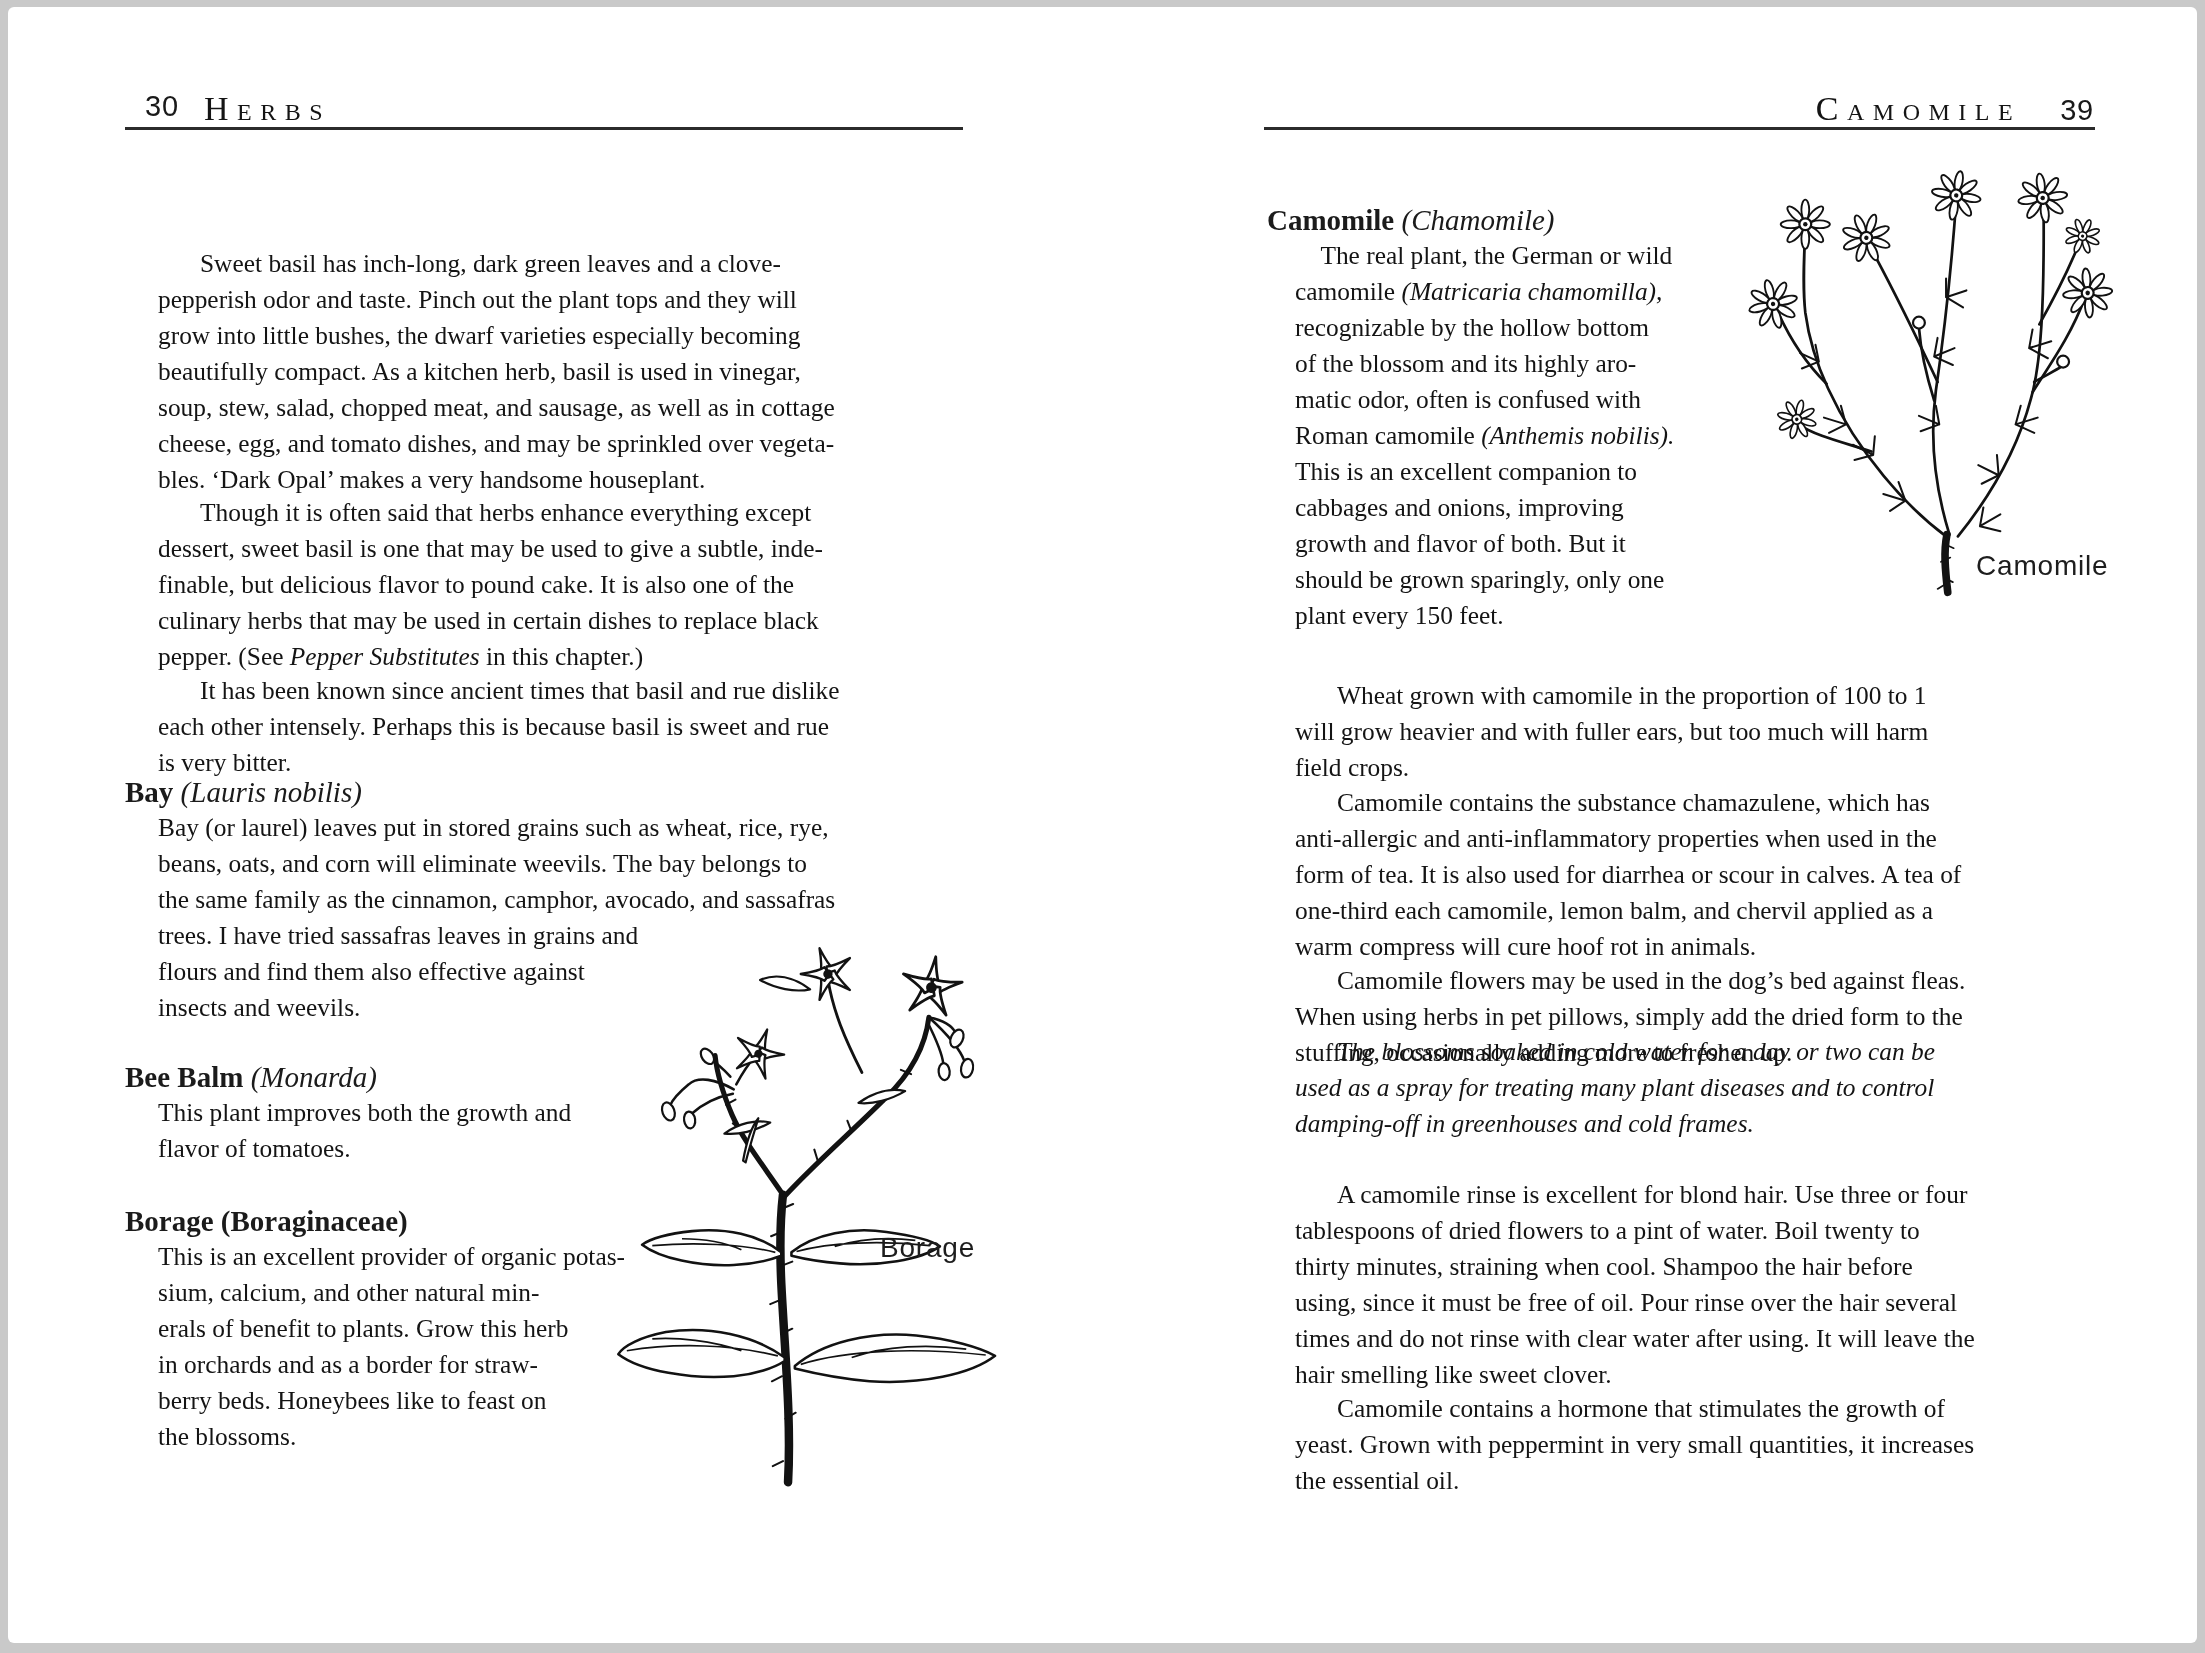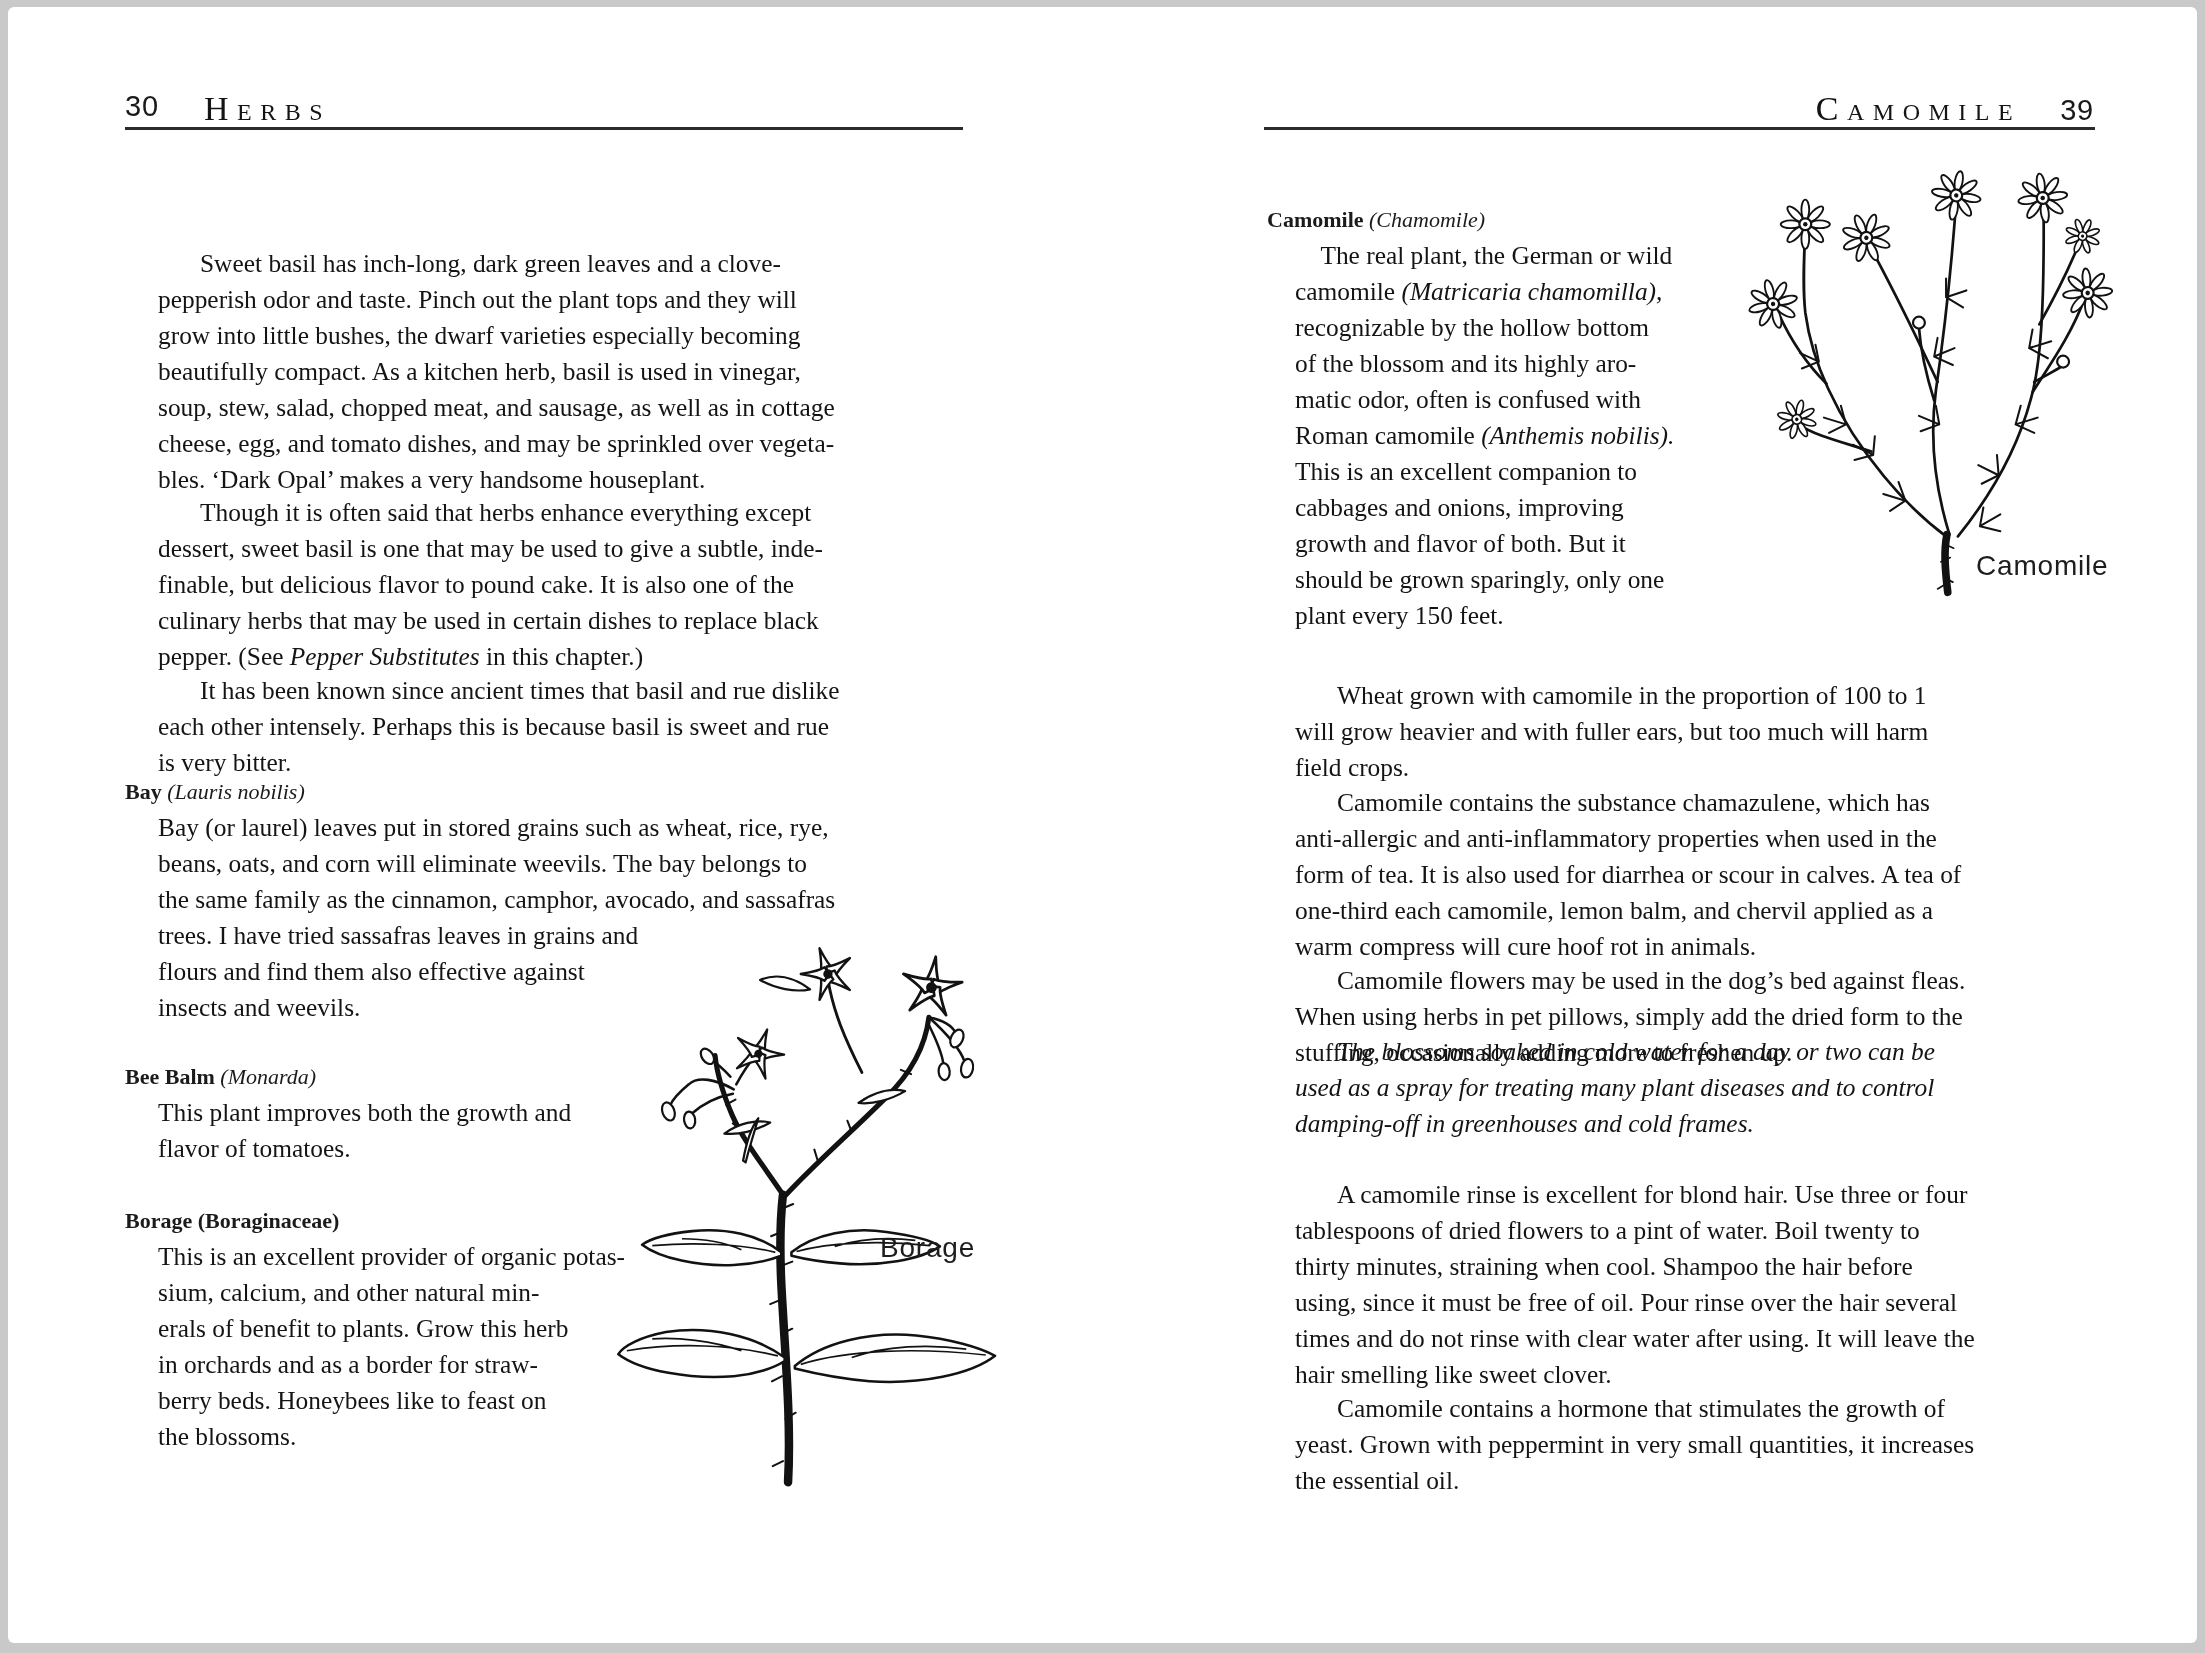--- a/index.html
+++ b/index.html
@@ -13,36 +13,36 @@
   }
   .sheet {
     position:absolute; left:7.6px; top:6.8px; right:7.6px; bottom:11px;
     background:#ffffff; border-radius:6px;
   }
   .abs { position:absolute; }
 
   
   .pagenum {
     font-family:"Liberation Sans","DejaVu Sans",sans-serif;
-    font-size:29px; letter-spacing:0.8px; color:#191919;
+    font-size:29px; letter-spacing:0.8px; color:#191919;margin-left:20px;
   }
   .runhead {
     font-variant:small-caps; font-size:34px; letter-spacing:8.5px; color:#141414;
   }
   .headrule { height:2.5px; background:#2b2b2b; }
 
   
   .body {
     font-size:25.4px; line-height:36px; white-space:nowrap; color:#141414;
   }
   .indent { text-indent:42px;margin-top:48px; }
   .indent-sm { text-indent:25.4px; }
   .body i { font-style:italic; }
 
-  .sec-head { font-size:22px; line-height:36px; white-space:nowrap; }
+  .sec-head { font-size:29px; line-height:36px; white-space:nowrap; }
   .sec-name { font-weight:bold; }
   .sec-latin-italic { font-style:italic; }
   .sec-latin-bold { font-weight:bold; }
 
   .caption {
     font-family:"Liberation Sans","DejaVu Sans",sans-serif;
     font-size:28px; color:#1d1d1d; letter-spacing:0.8px;
   }
 
   .right-head-wrap { text-align:right; }

